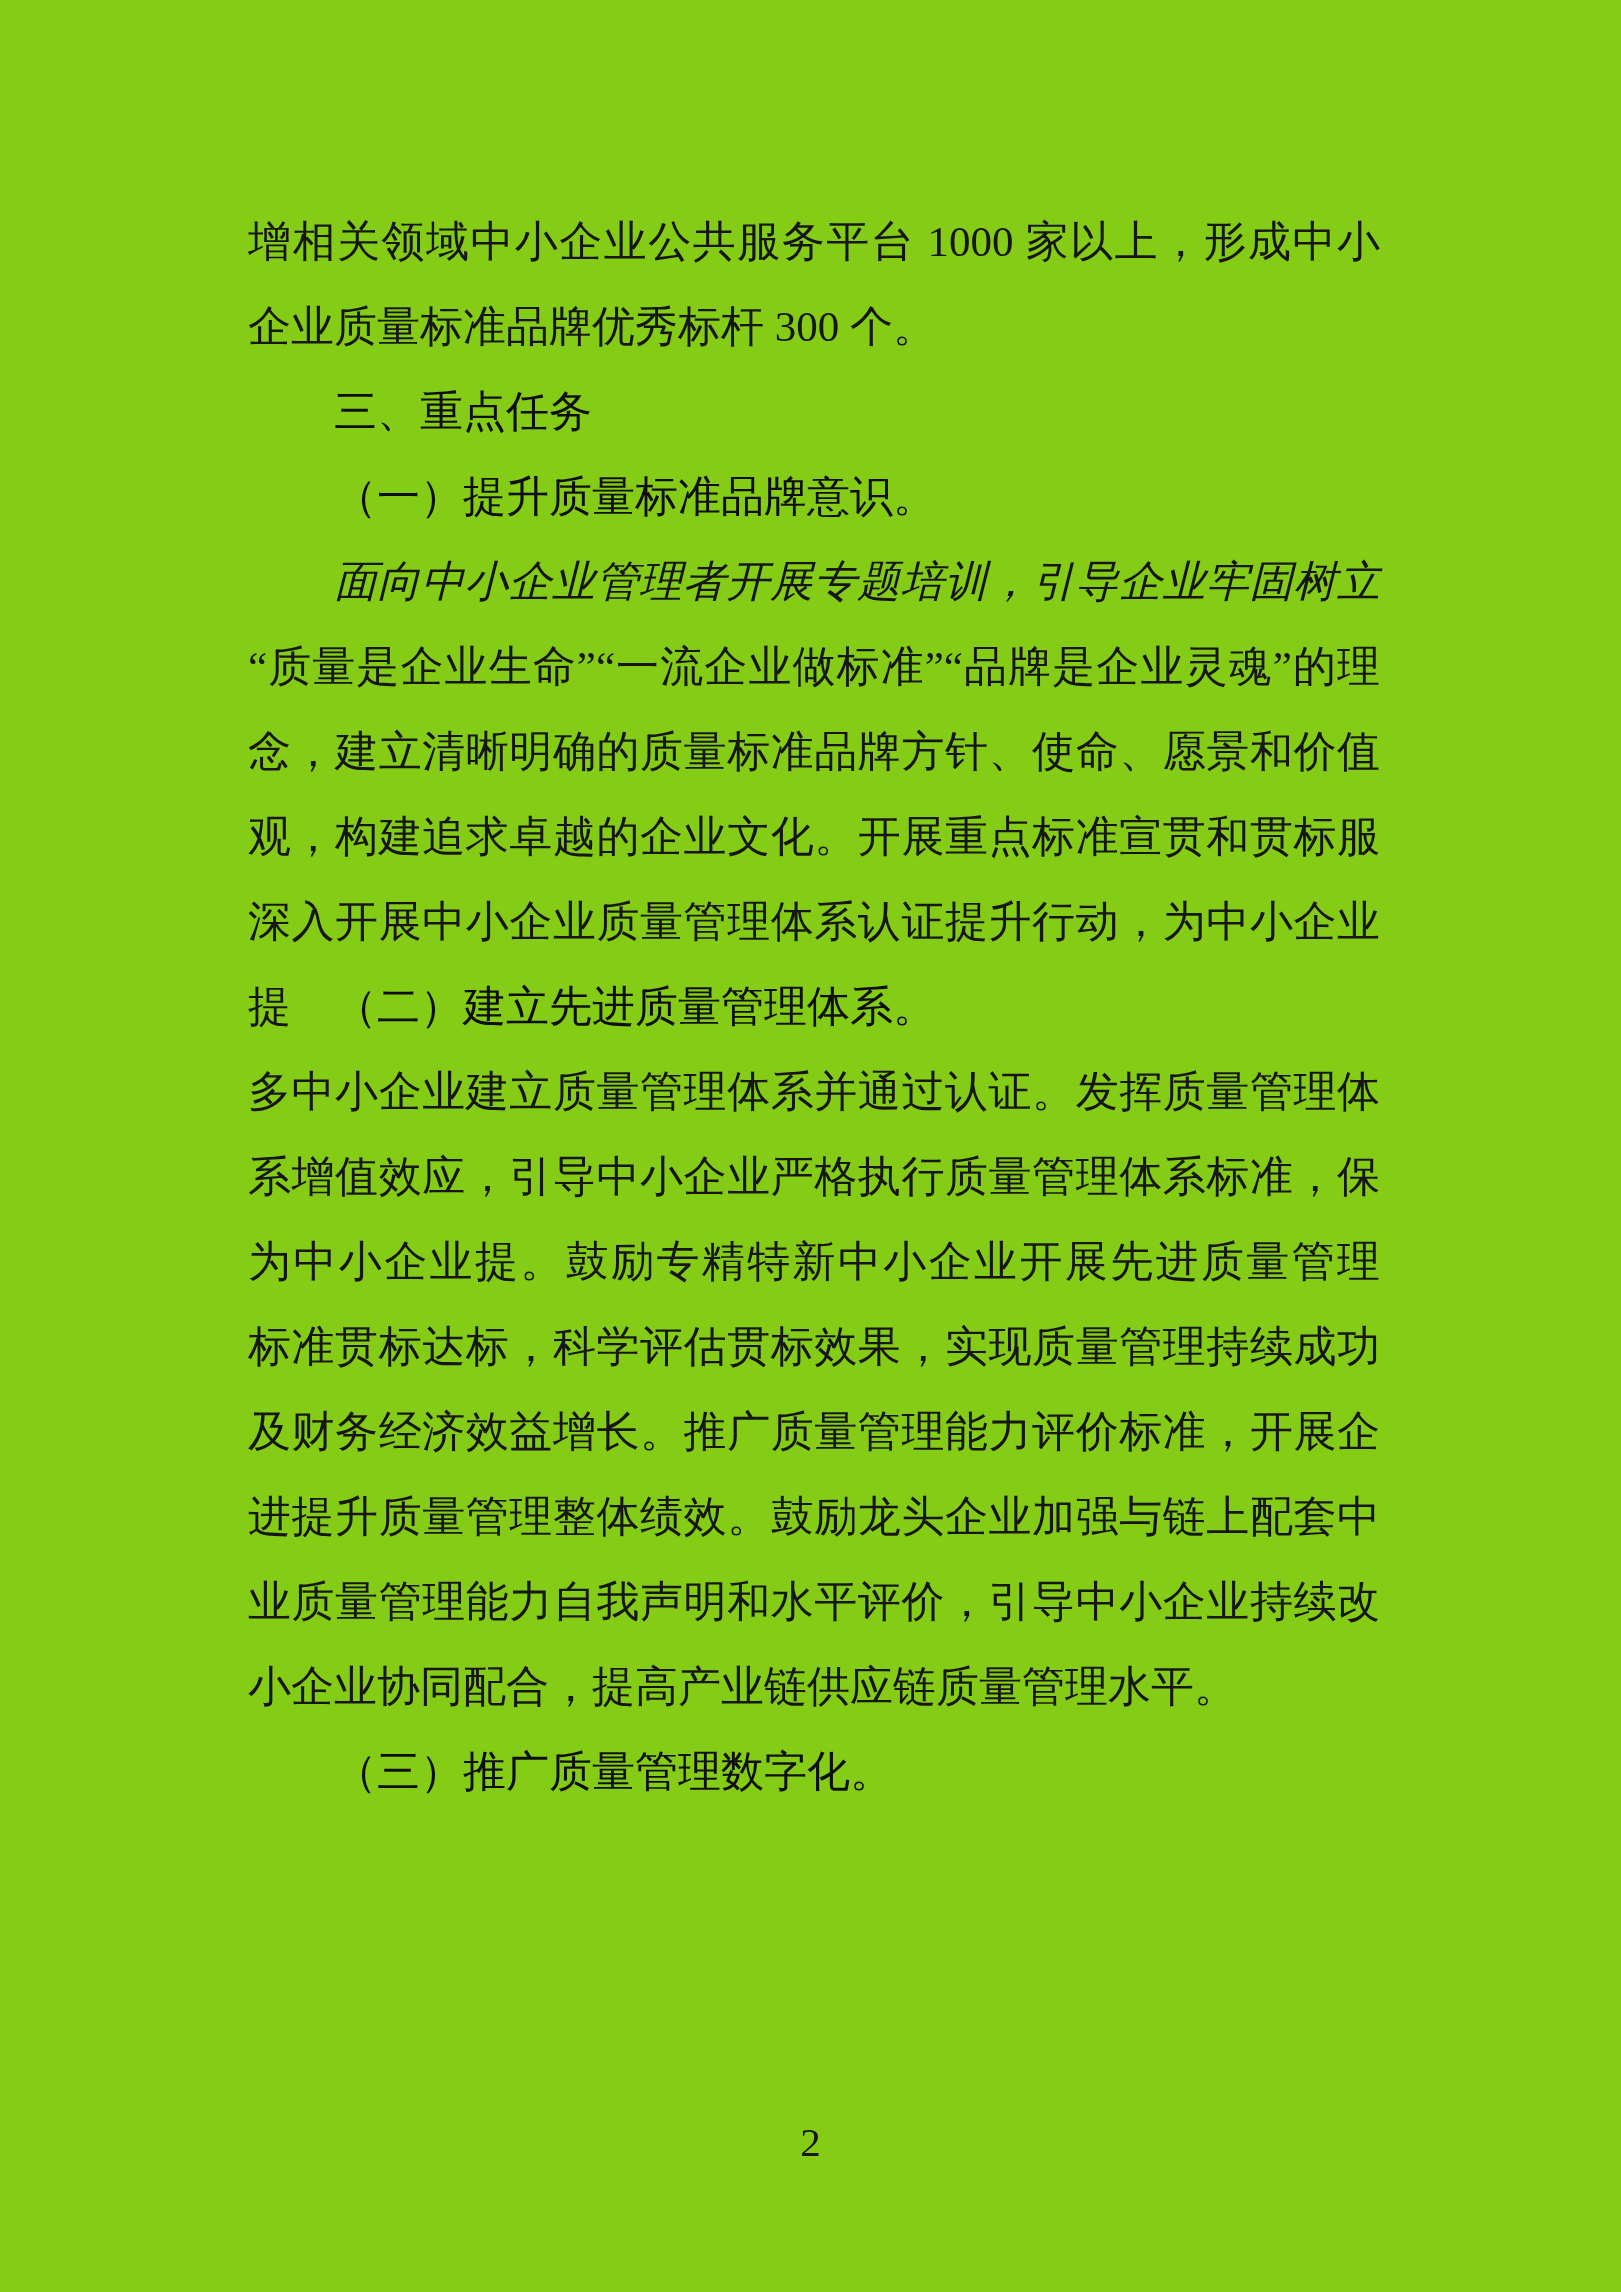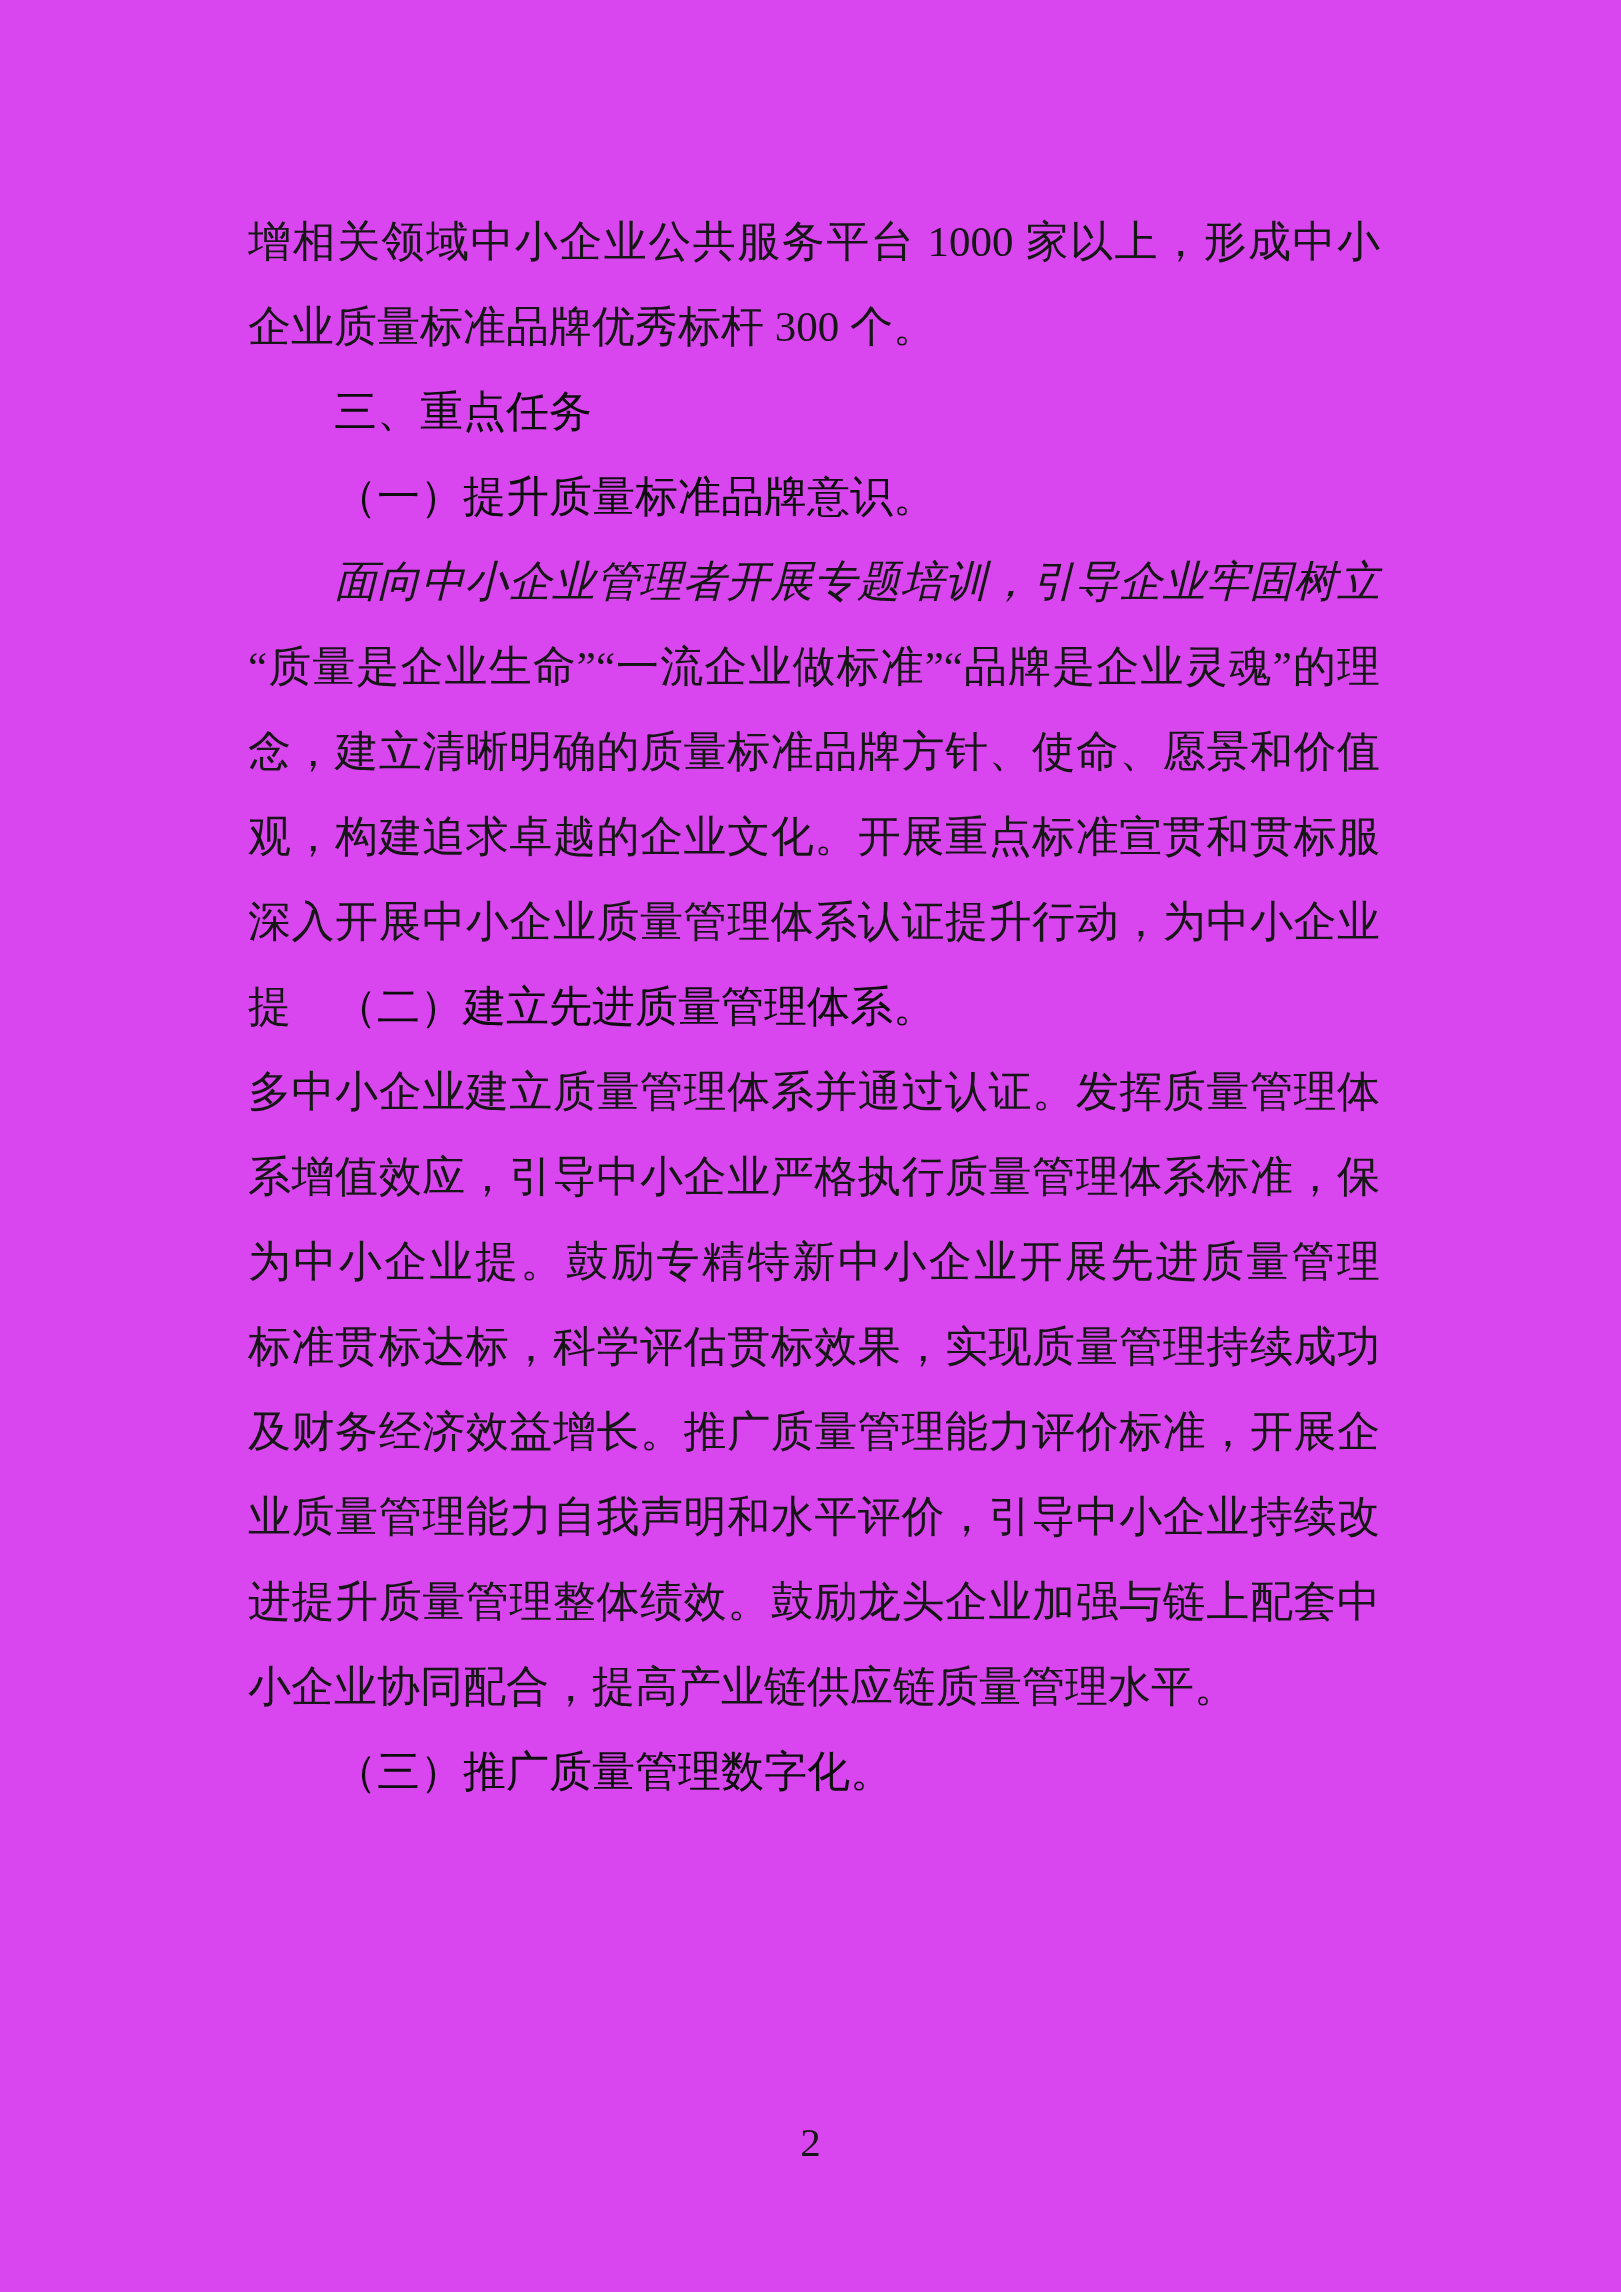--- a/index.html
+++ b/index.html
@@ -12,21 +12,21 @@
     background: #ffffff;
     position: relative;
     overflow: hidden;
     font-family: "Liberation Serif", "DejaVu Serif", serif;
   }
   .doc-page {
     position: absolute;
     left: 0; top: 0;
     width: 1621px;
     height: 2293px;
-    background: #d946ef;
+    background: #84cc16;
   }
   .text-block {
     position: absolute;
     left: 248px;
     top: 199px;
     width: 1132px;
   }
   .ln {
     height: 85px;
     line-height: 85px;
@@ -81,21 +81,21 @@
     <div class="ln">“质量是企业生命”“一流企业做标准”“品牌是企业灵魂”的理</div>
     <div class="ln">念，建立清晰明确的质量标准品牌方针、使命、愿景和价值</div>
     <div class="ln">观，构建追求卓越的企业文化。开展重点标准宣贯和贯标服</div>
     <div class="ln">深入开展中小企业质量管理体系认证提升行动，为中小企业提</div>
     <div class="ln hd">（二）建立先进质量管理体系。</div>
     <div class="ln">多中小企业建立质量管理体系并通过认证。发挥质量管理体</div>
     <div class="ln">系增值效应，引导中小企业严格执行质量管理体系标准，保</div>
     <div class="ln">为中小企业提。鼓励专精特新中小企业开展先进质量管理</div>
     <div class="ln">标准贯标达标，科学评估贯标效果，实现质量管理持续成功</div>
     <div class="ln">及财务经济效益增长。推广质量管理能力评价标准，开展企</div>
+    <div class="ln">进提升质量管理整体绩效。鼓励龙头企业加强与链上配套中</div>
     <div class="ln">业质量管理能力自我声明和水平评价，引导中小企业持续改</div>
-    <div class="ln">进提升质量管理整体绩效。鼓励龙头企业加强与链上配套中</div>
     <div class="ln nj">小企业协同配合，提高产业链供应链质量管理水平。</div>
     <div class="ln hd">（三）推广质量管理数字化。</div>
   </div>
 
   <div class="page-number">2</div>
 </div>
 
 
 </body></html>

